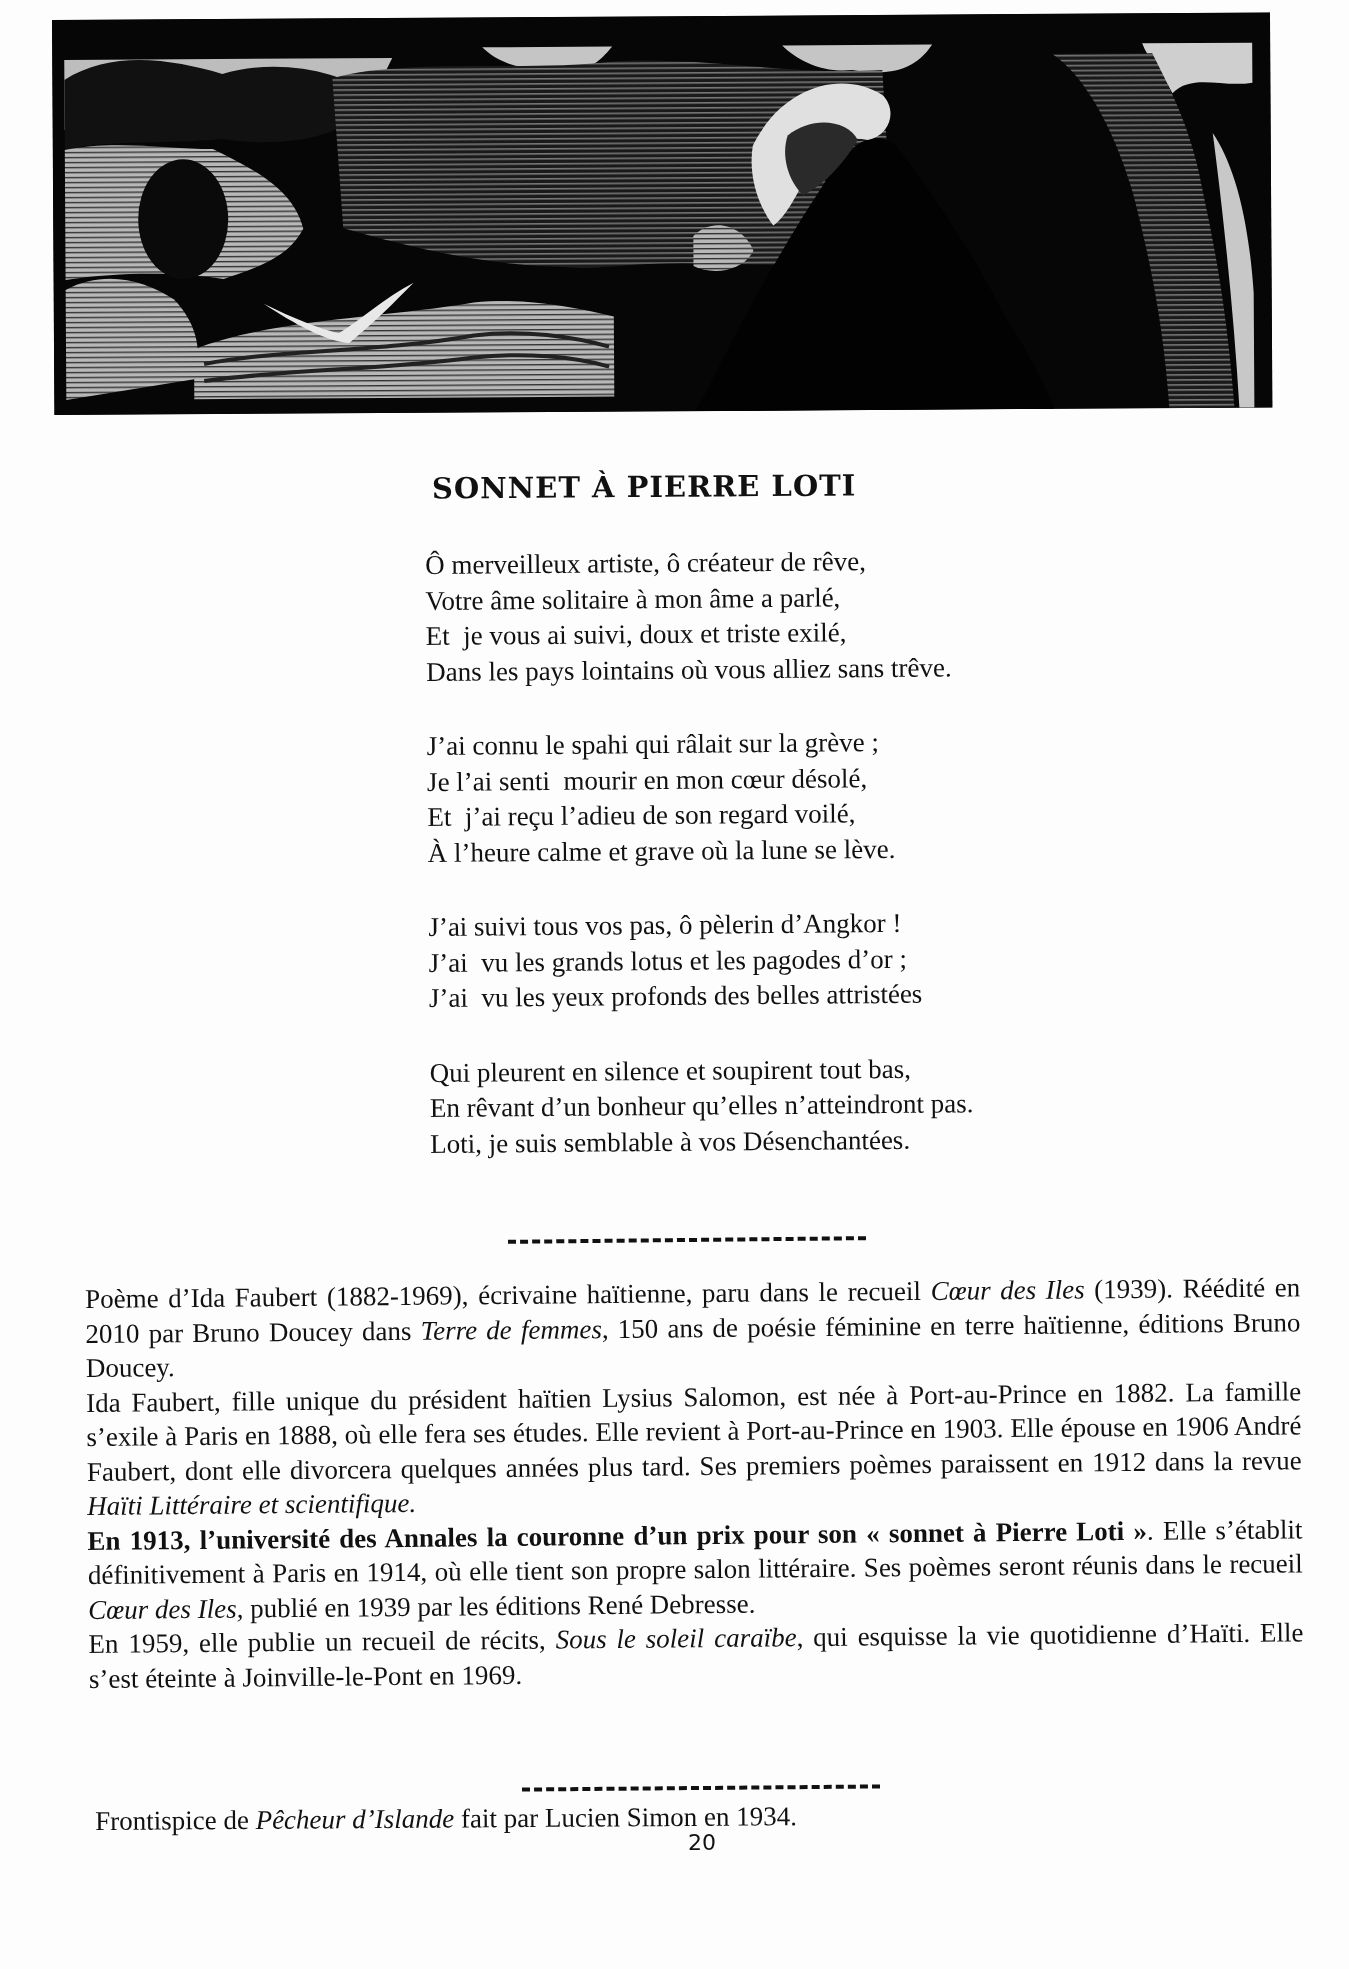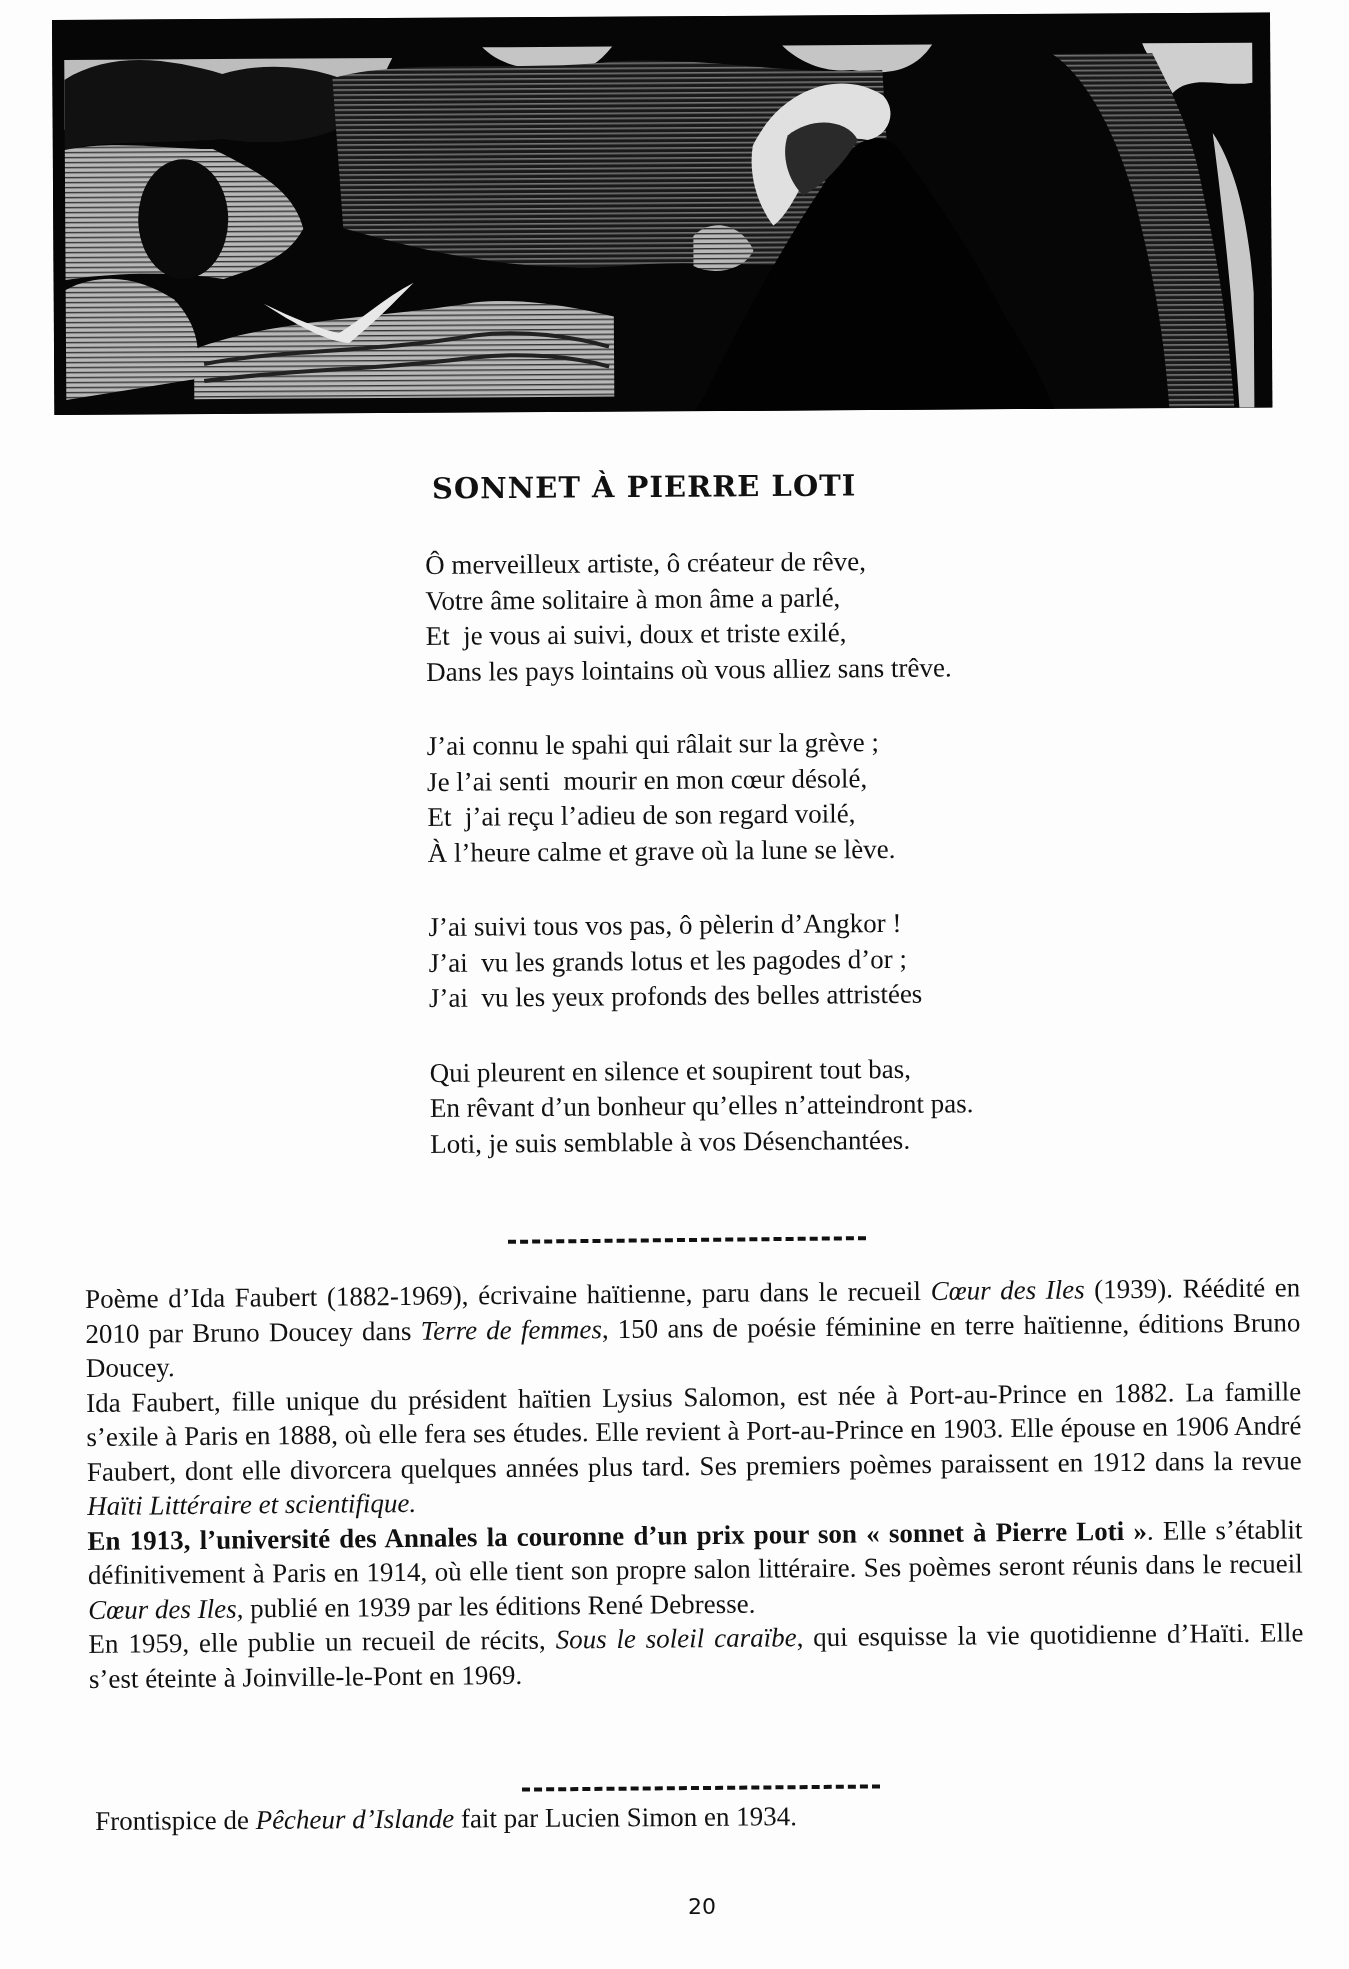--- a/index.html
+++ b/index.html
@@ -35,21 +35,21 @@
       transform: rotate(-0.55deg); transform-origin: left top;
     }
     .bio p { margin: 0; }
     .bio em { font-style: italic; }
     .bio strong { font-weight: bold; }
     .caption {
       position: absolute; left: 95px; top: 1806px; font-size: 27px;
       transform: rotate(-0.4deg); transform-origin: left top;
     }
     .page-number {
-      position: absolute; left: 688px; top: 1894px;
+      position: absolute; left: 688px; top: 1830px;
       font-family: "DejaVu Sans", "Liberation Sans", sans-serif; font-size: 22px;
     }
   </style>
 </head>
 <body>
 
 <div class="woodcut">
   <svg viewBox="0 0 1218 395" preserveAspectRatio="none">
     <defs>
       <pattern id="hatch" width="8" height="5" patternUnits="userSpaceOnUse">

